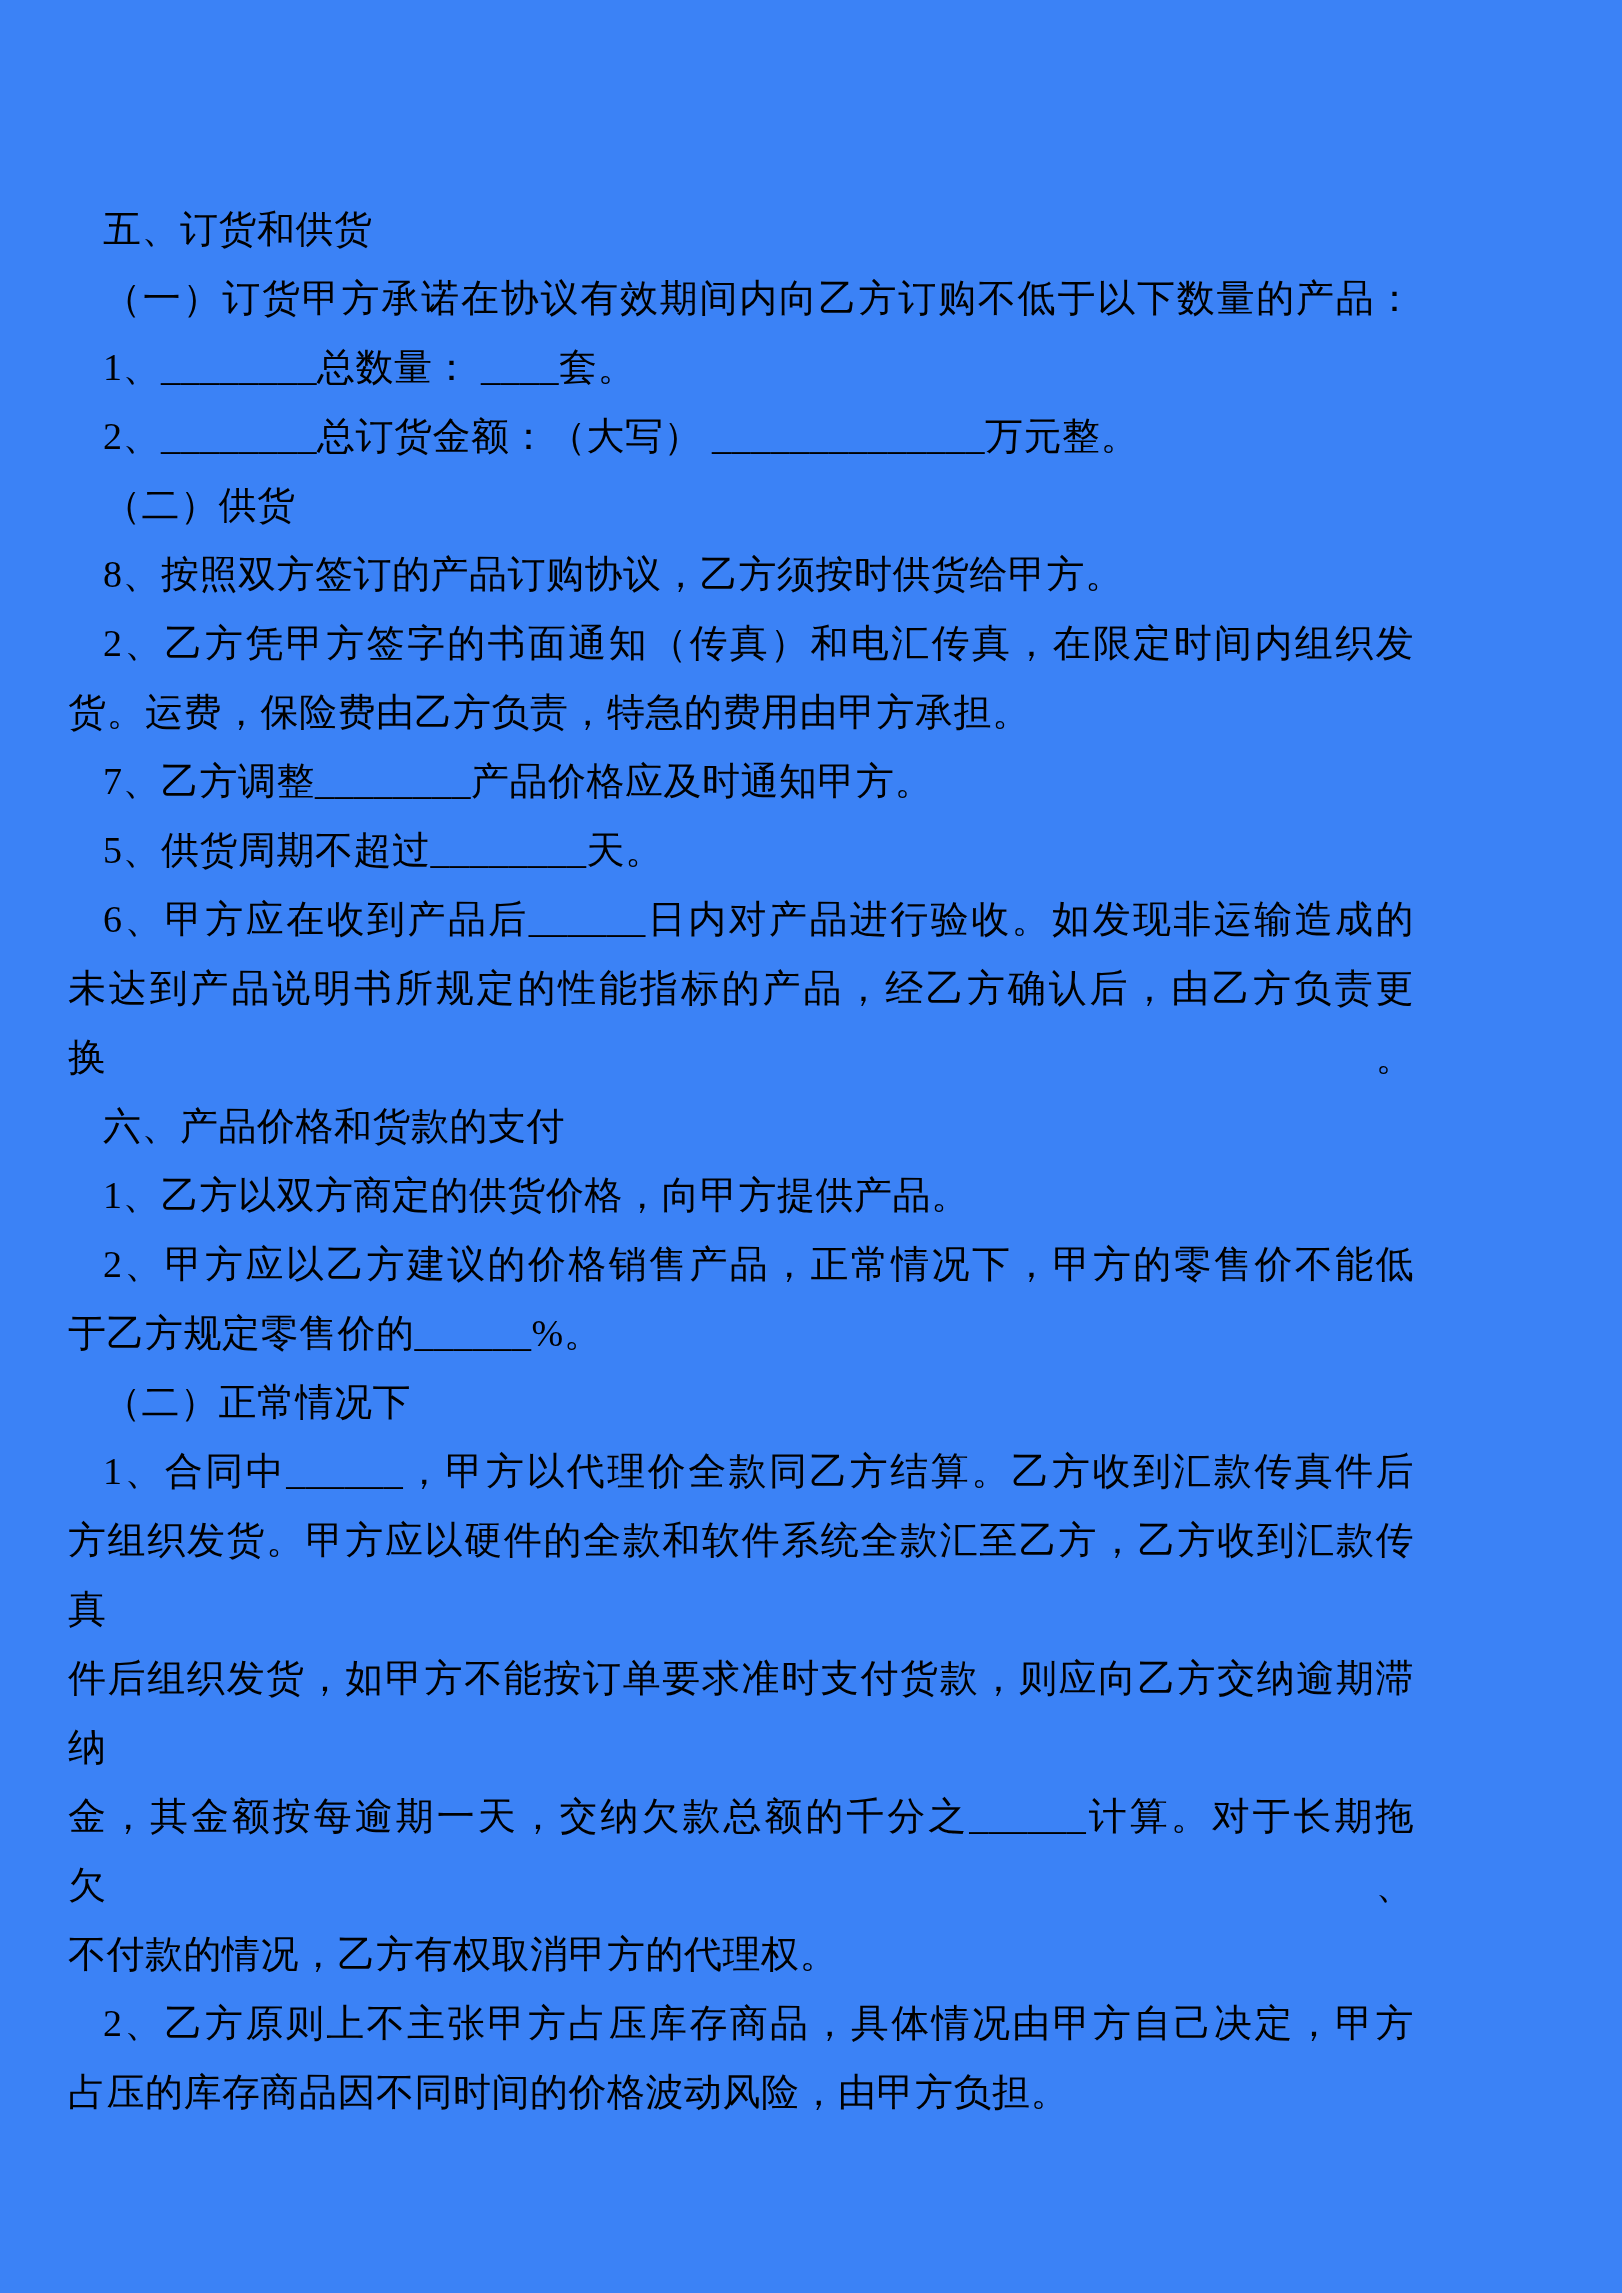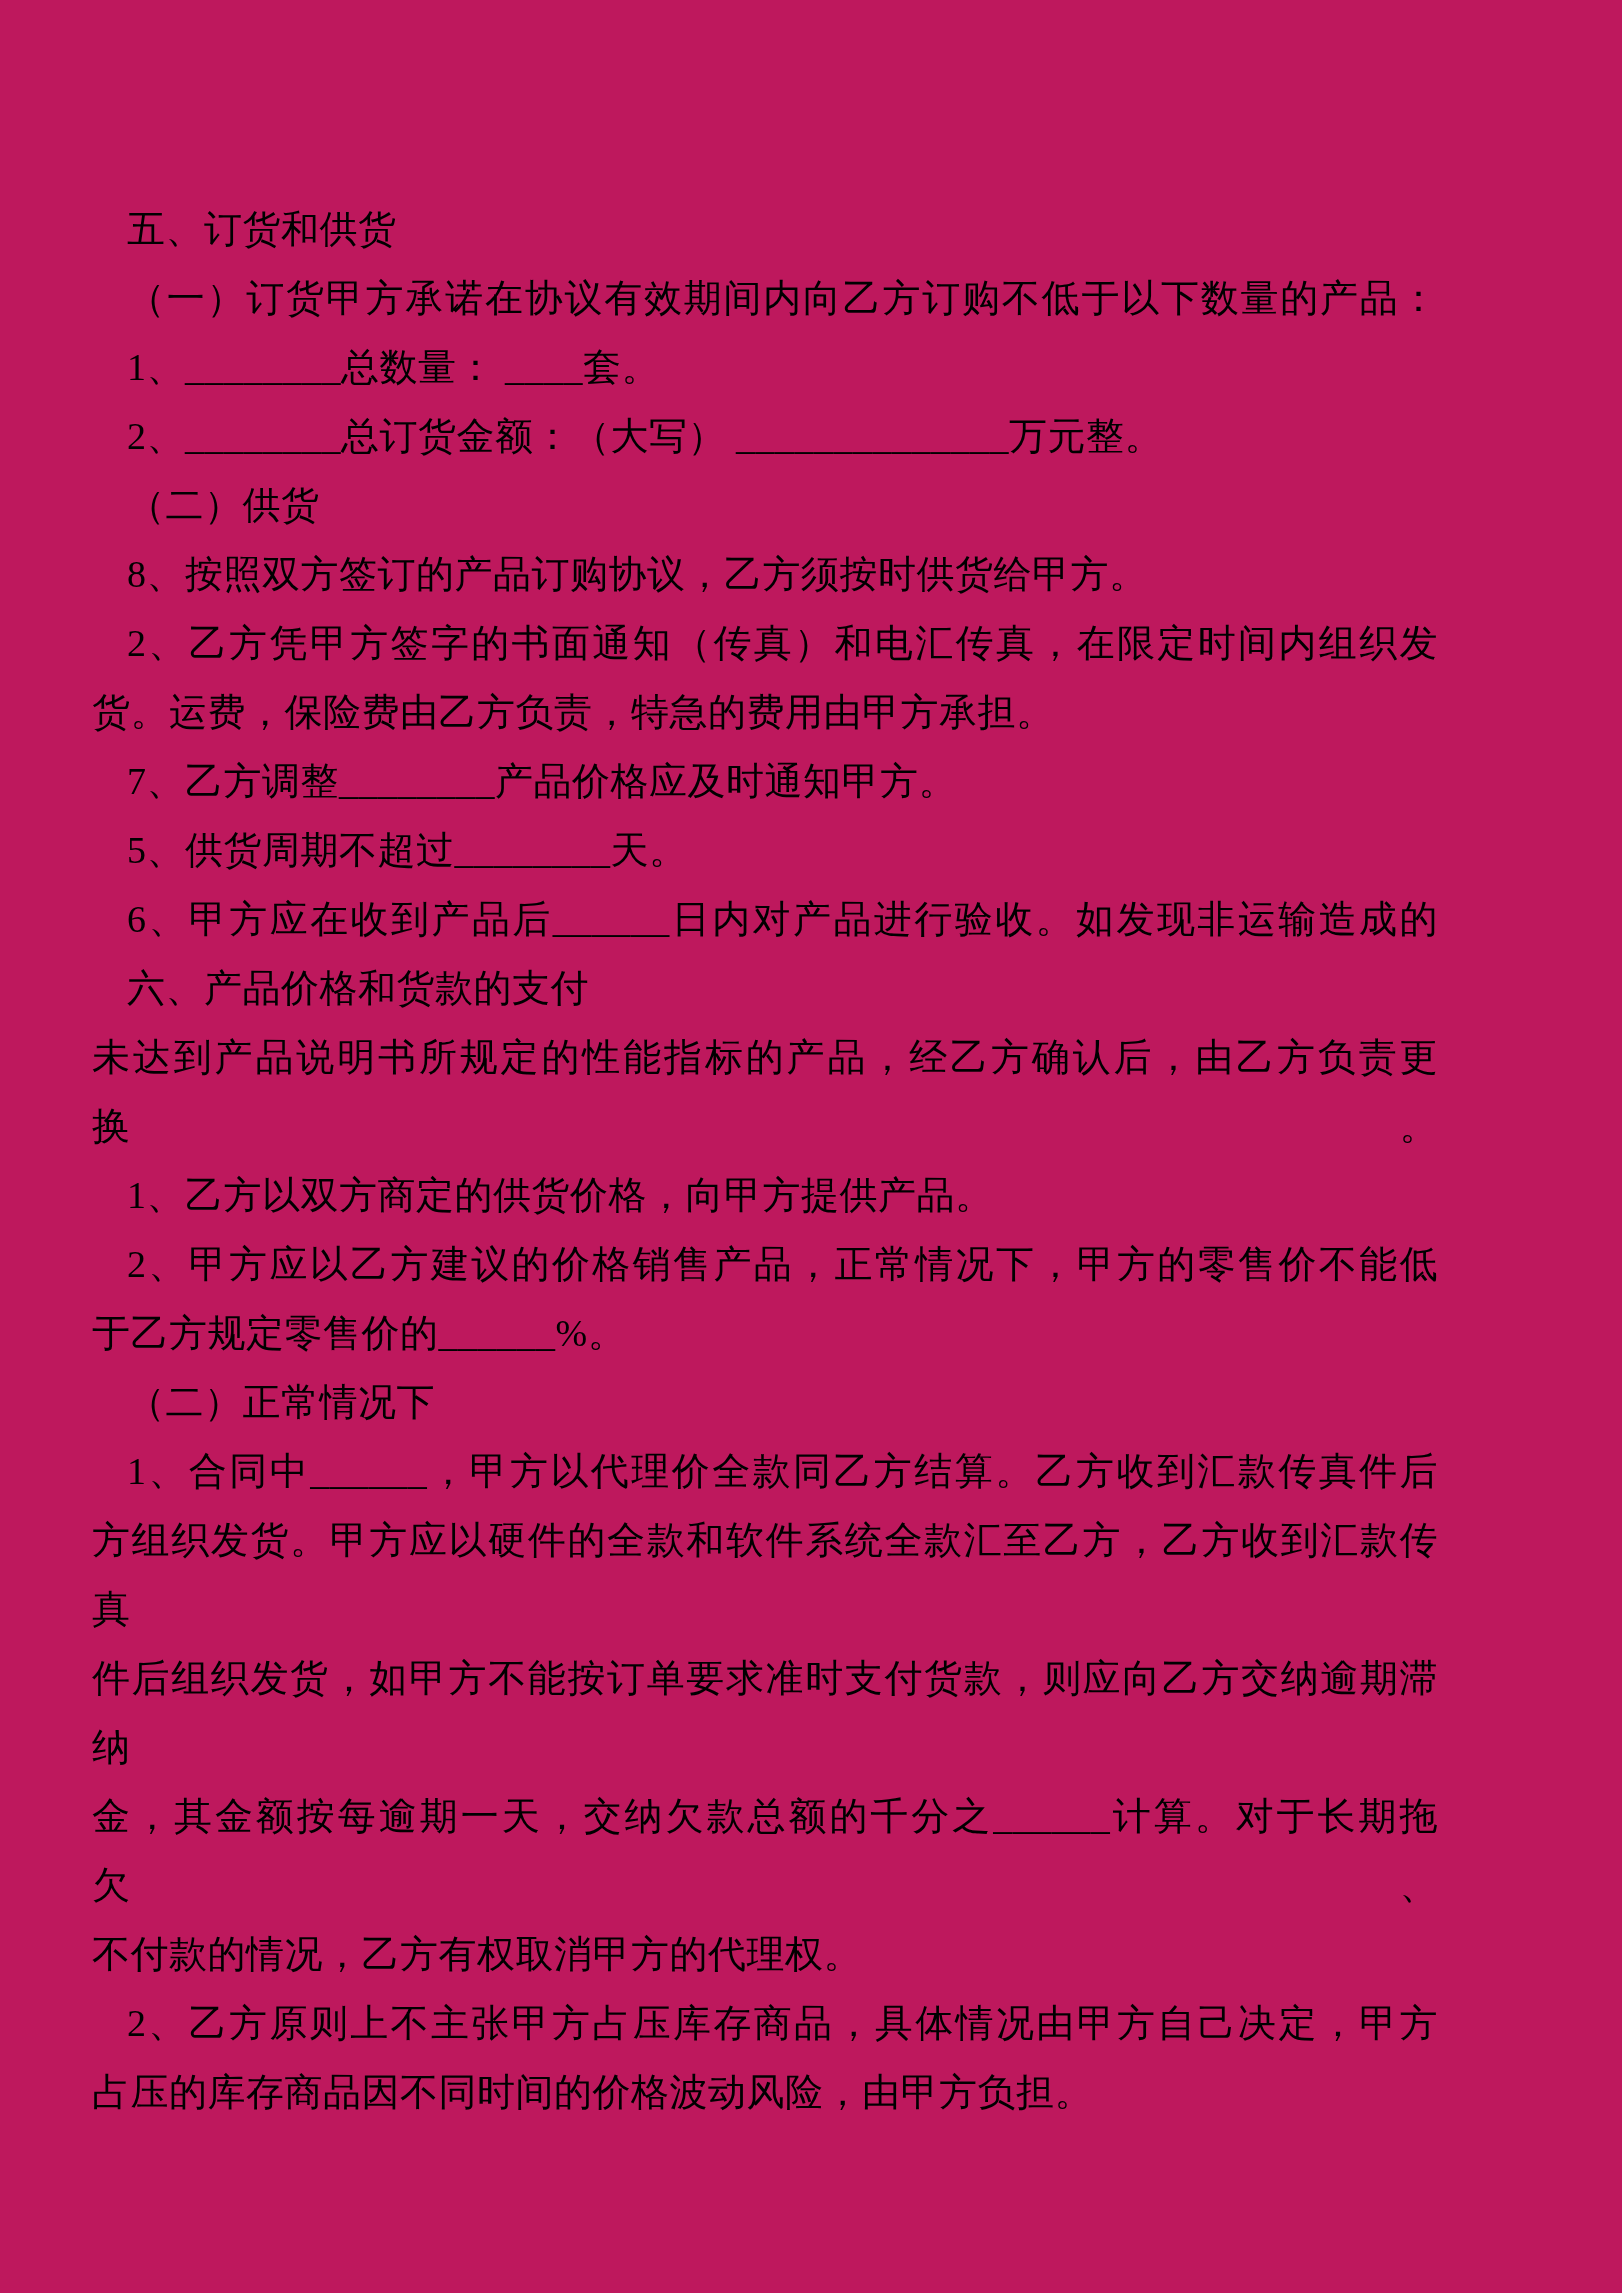--- a/index.html
+++ b/index.html
@@ -10,23 +10,23 @@
   body {
     width: 1623px;
     height: 2294px;
     font-family: "Liberation Serif", "DejaVu Serif", serif;
     color: #000000;
   }
   .page {
     position: relative;
     width: 1623px;
     height: 2294px;
-    background: #be185d;
+    background: #3b82f6;
     box-sizing: border-box;
-    padding: 195px 117px 0 92px;
+    padding: 195px 117px 0 68px;
   }
   .doc-body {
     width: 1346px;
   }
   .line {
     font-size: 38px;
     line-height: 69px;
     white-space: pre;
     text-align: left;
     color: #000000;
@@ -52,22 +52,22 @@
     <div class="line in fill">（一）订货甲方承诺在协议有效期间内向乙方订购不低于以下数量的产品：</div>
     <div class="line in">1、________总数量： ____套。</div>
     <div class="line in">2、________总订货金额：（大写） ______________万元整。</div>
     <div class="line in">（二）供货</div>
     <div class="line in">8、按照双方签订的产品订购协议，乙方须按时供货给甲方。</div>
     <div class="line in fill">2、乙方凭甲方签字的书面通知（传真）和电汇传真，在限定时间内组织发</div>
     <div class="line">货。运费，保险费由乙方负责，特急的费用由甲方承担。</div>
     <div class="line in">7、乙方调整________产品价格应及时通知甲方。</div>
     <div class="line in">5、供货周期不超过________天。</div>
     <div class="line in fill">6、甲方应在收到产品后______日内对产品进行验收。如发现非运输造成的</div>
+    <div class="line fill">未达到产品说明书所规定的性能指标的产品，经乙方确认后，由乙方负责更换。</div>
     <div class="line in">六、产品价格和货款的支付</div>
-    <div class="line fill">未达到产品说明书所规定的性能指标的产品，经乙方确认后，由乙方负责更换。</div>
     <div class="line in">1、乙方以双方商定的供货价格，向甲方提供产品。</div>
     <div class="line in fill">2、甲方应以乙方建议的价格销售产品，正常情况下，甲方的零售价不能低</div>
     <div class="line">于乙方规定零售价的______%。</div>
     <div class="line in">（二）正常情况下</div>
     <div class="line in fill">1、合同中______，甲方以代理价全款同乙方结算。乙方收到汇款传真件后</div>
     <div class="line fill">方组织发货。甲方应以硬件的全款和软件系统全款汇至乙方，乙方收到汇款传真</div>
     <div class="line fill">件后组织发货，如甲方不能按订单要求准时支付货款，则应向乙方交纳逾期滞纳</div>
     <div class="line fill">金，其金额按每逾期一天，交纳欠款总额的千分之______计算。对于长期拖欠、</div>
     <div class="line">不付款的情况，乙方有权取消甲方的代理权。</div>
     <div class="line in fill">2、乙方原则上不主张甲方占压库存商品，具体情况由甲方自己决定，甲方</div>

